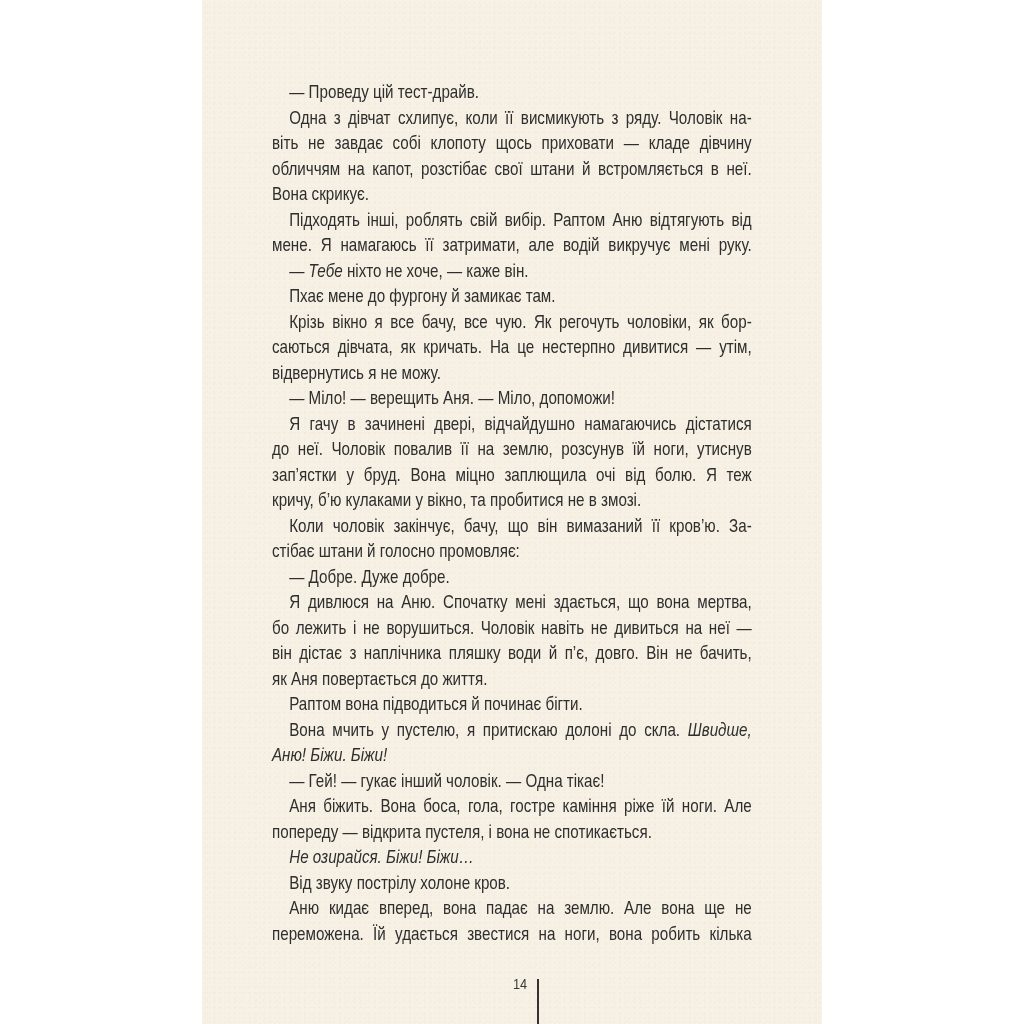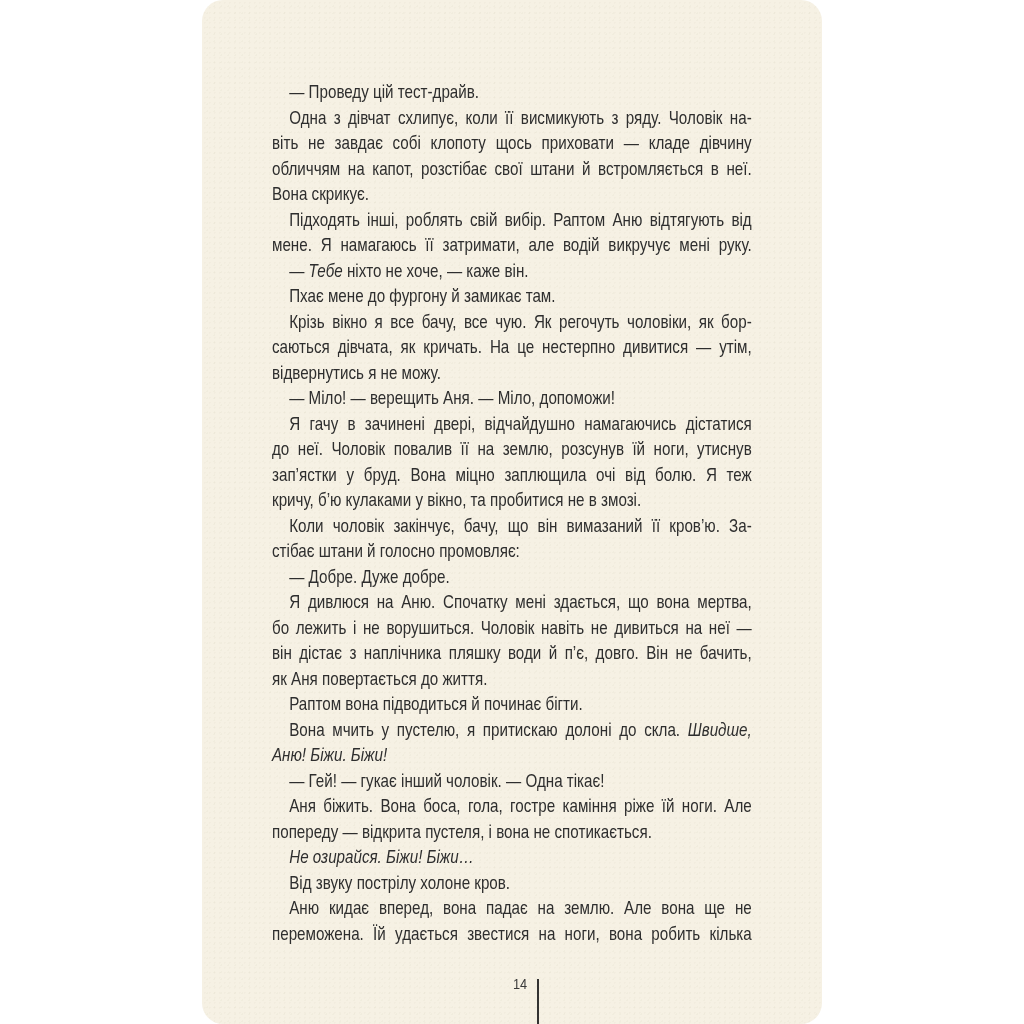--- a/index.html
+++ b/index.html
@@ -15,21 +15,20 @@
     left: 202px;
     top: 0;
     width: 620px;
     height: 1024px;
     background: #f6f1e4;
     background-image:
       radial-gradient(rgba(180,165,130,0.06) 1px, transparent 1px),
       radial-gradient(rgba(160,150,120,0.05) 1px, transparent 1px);
     background-size: 5px 5px, 7px 7px;
     background-position: 0 0, 2px 3px;
-    border-radius: 21px;
   }
   .text-block {
     position: absolute;
     left: 70px;           
     top: 79px;            
     width: 585px;         
     transform: scaleX(0.82);
     transform-origin: 0 0;
     font-family: "Liberation Sans", sans-serif;
     font-size: 18.5px;

